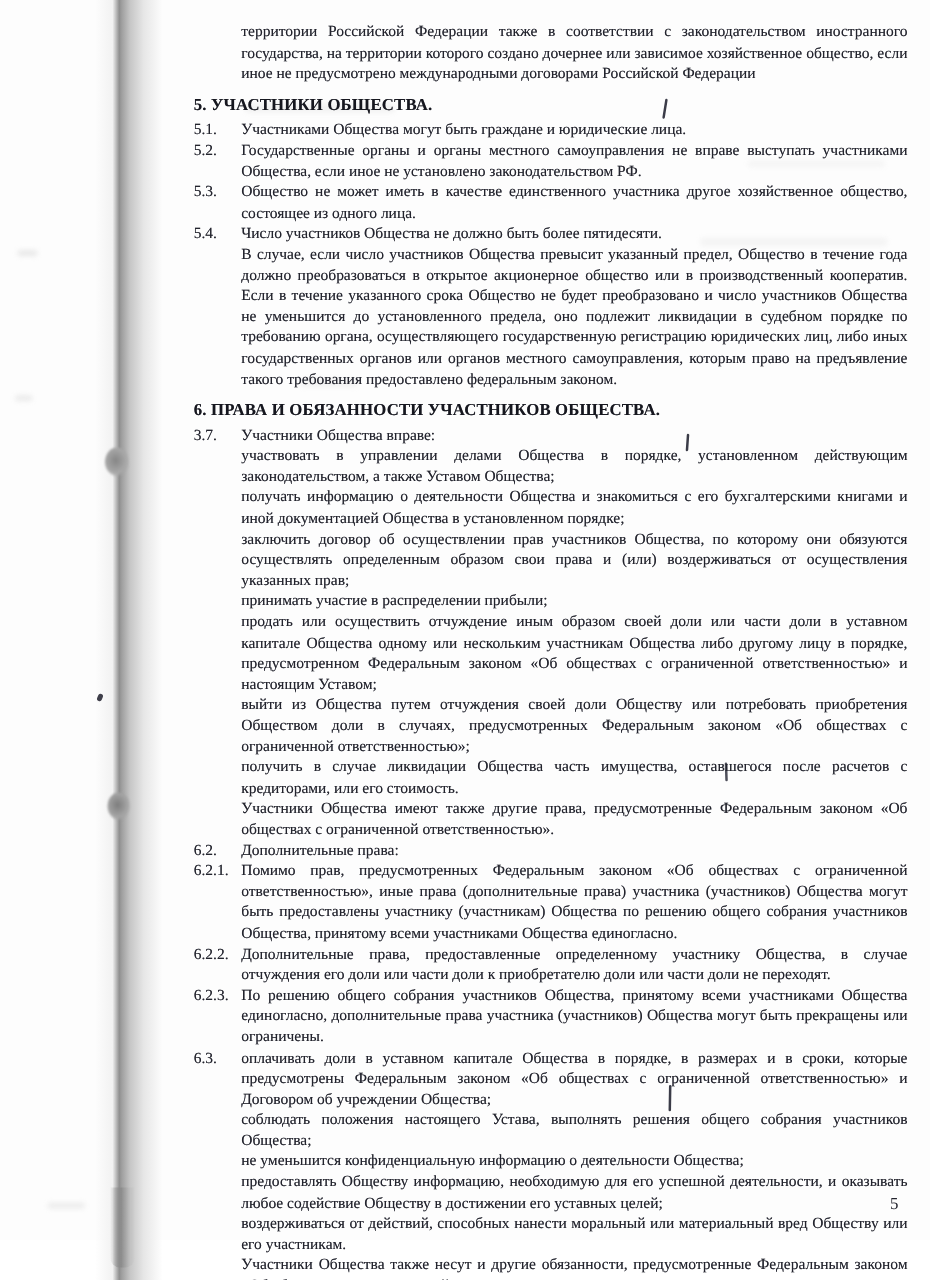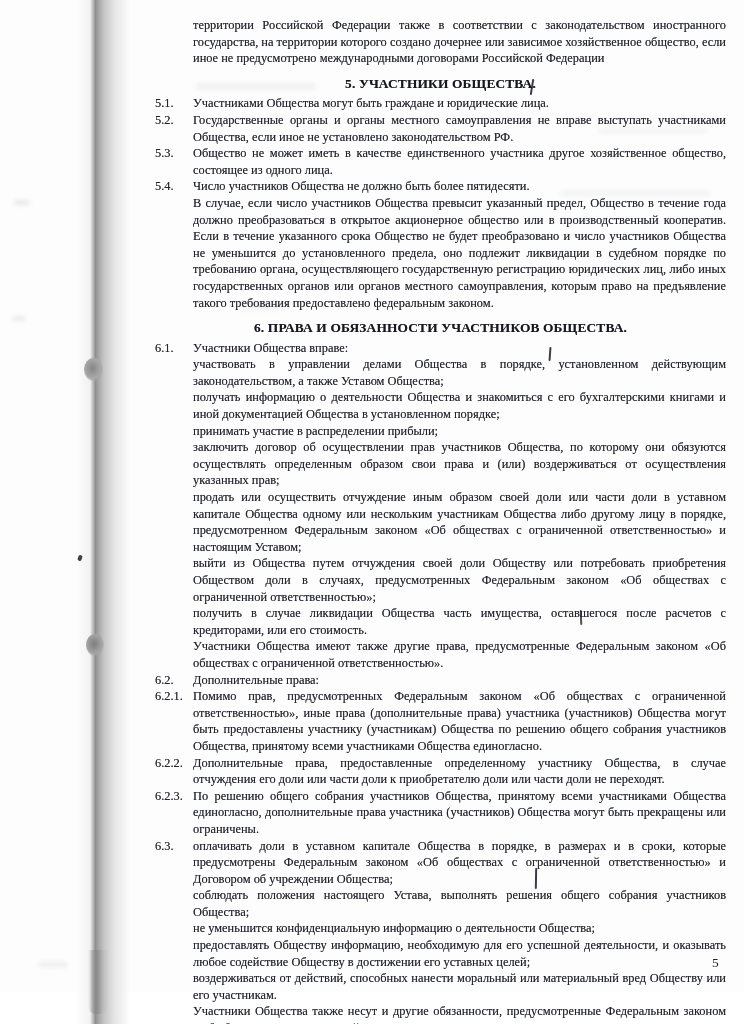--- a/index.html
+++ b/index.html
@@ -71,21 +71,21 @@
     position: absolute; left: 155px; top: 17px; width: 571px;
     color: #23242e;
     font-size: 12.4px; line-height: 16.6px;
     text-shadow: 0 0 0.3px rgba(35,36,46,0.55);
   }
   .para { margin: 0; text-align: justify; }
   .intro { padding-left: 38px; }
   .item { position: relative; padding-left: 38px; }
   .num { position: absolute; left: 0; top: 0; white-space: nowrap; }
   .heading {
-    text-align: center; font-weight: 700;
+    text-align: left; font-weight: 700;
     color: #16171f; font-size: 13.4px;
     margin: 9px 0 3px 0; letter-spacing: .15px;
   }
   .pagenum {
     position: absolute; left: 712px; top: 955px;
     font-size: 13.5px; color: #23242e;
     font-family: "Liberation Serif", "DejaVu Serif", serif;
   }
 </style>
 </head>
@@ -130,26 +130,26 @@
     </div>
     <div class="item">
       <span class="num">5.4.</span>
       <p class="para">Число участников Общества не должно быть более пятидесяти.</p>
       <p class="para">В случае, если число участников Общества превысит указанный предел, Общество в течение года должно преобразоваться в открытое акционерное общество или в производственный кооператив. Если в течение указанного срока Общество не будет преобразовано и число участников Общества не уменьшится до установленного предела, оно подлежит ликвидации в судебном порядке по требованию органа, осуществляющего государственную регистрацию юридических лиц, либо иных государственных органов или органов местного самоуправления, которым право на предъявление такого требования предоставлено федеральным законом.</p>
     </div>
 
     <h2 class="heading">6. ПРАВА И ОБЯЗАННОСТИ УЧАСТНИКОВ ОБЩЕСТВА.</h2>
 
     <div class="item">
-      <span class="num">6.1.</span>
+      <span class="num">3.7.</span>
       <p class="para">Участники Общества вправе:</p>
       <p class="para">участвовать в управлении делами Общества в порядке, установленном действующим законодательством, а также Уставом Общества;</p>
       <p class="para">получать информацию о деятельности Общества и знакомиться с его бухгалтерскими книгами и иной документацией Общества в установленном порядке;</p>
+      <p class="para">заключить договор об осуществлении прав участников Общества, по которому они обязуются осуществлять определенным образом свои права и (или) воздерживаться от осуществления указанных прав;</p>
       <p class="para">принимать участие в распределении прибыли;</p>
-      <p class="para">заключить договор об осуществлении прав участников Общества, по которому они обязуются осуществлять определенным образом свои права и (или) воздерживаться от осуществления указанных прав;</p>
       <p class="para">продать или осуществить отчуждение иным образом своей доли или части доли в уставном капитале Общества одному или нескольким участникам Общества либо другому лицу в порядке, предусмотренном Федеральным законом «Об обществах с ограниченной ответственностью» и настоящим Уставом;</p>
       <p class="para">выйти из Общества путем отчуждения своей доли Обществу или потребовать приобретения Обществом доли в случаях, предусмотренных Федеральным законом «Об обществах с ограниченной ответственностью»;</p>
       <p class="para">получить в случае ликвидации Общества часть имущества, оставшегося после расчетов с кредиторами, или его стоимость.</p>
       <p class="para">Участники Общества имеют также другие права, предусмотренные Федеральным законом «Об обществах с ограниченной ответственностью».</p>
     </div>
     <div class="item">
       <span class="num">6.2.</span>
       <p class="para">Дополнительные права:</p>
     </div>
     <div class="item">

